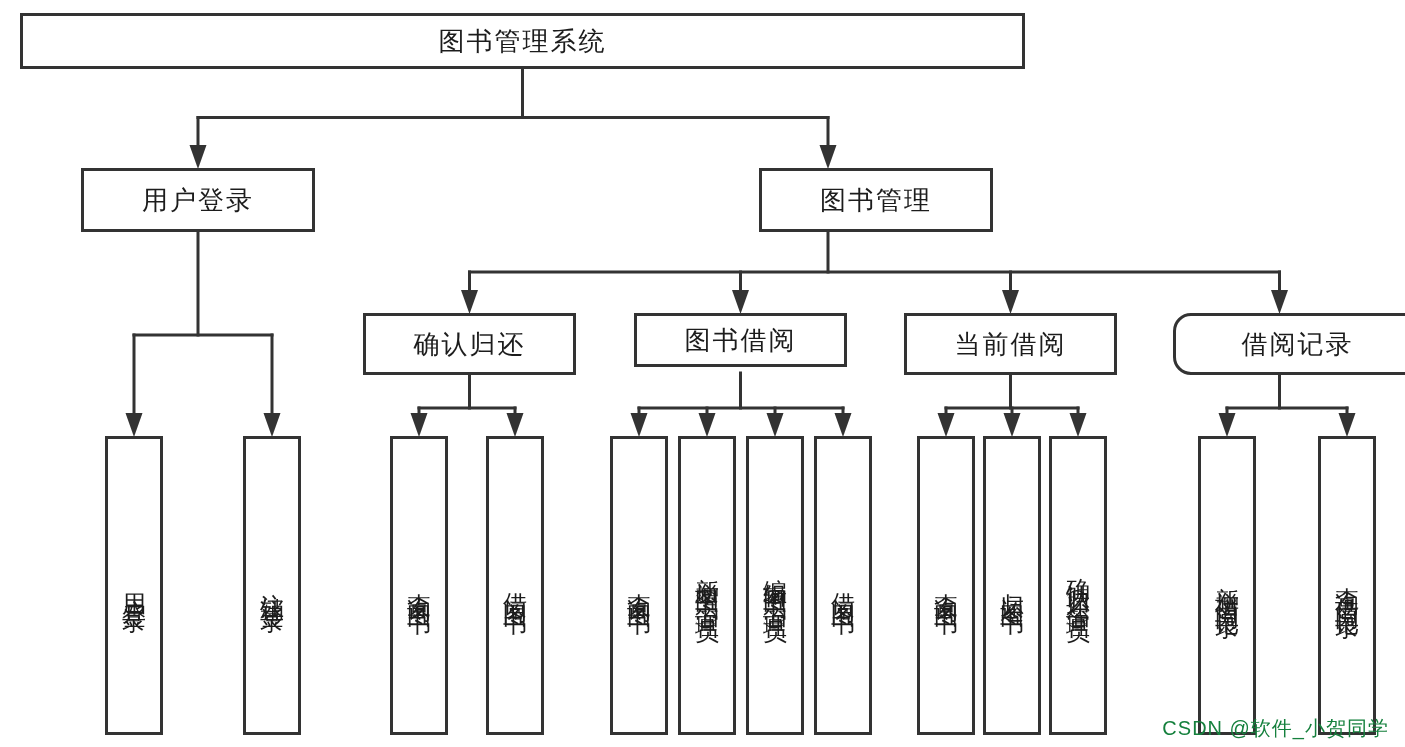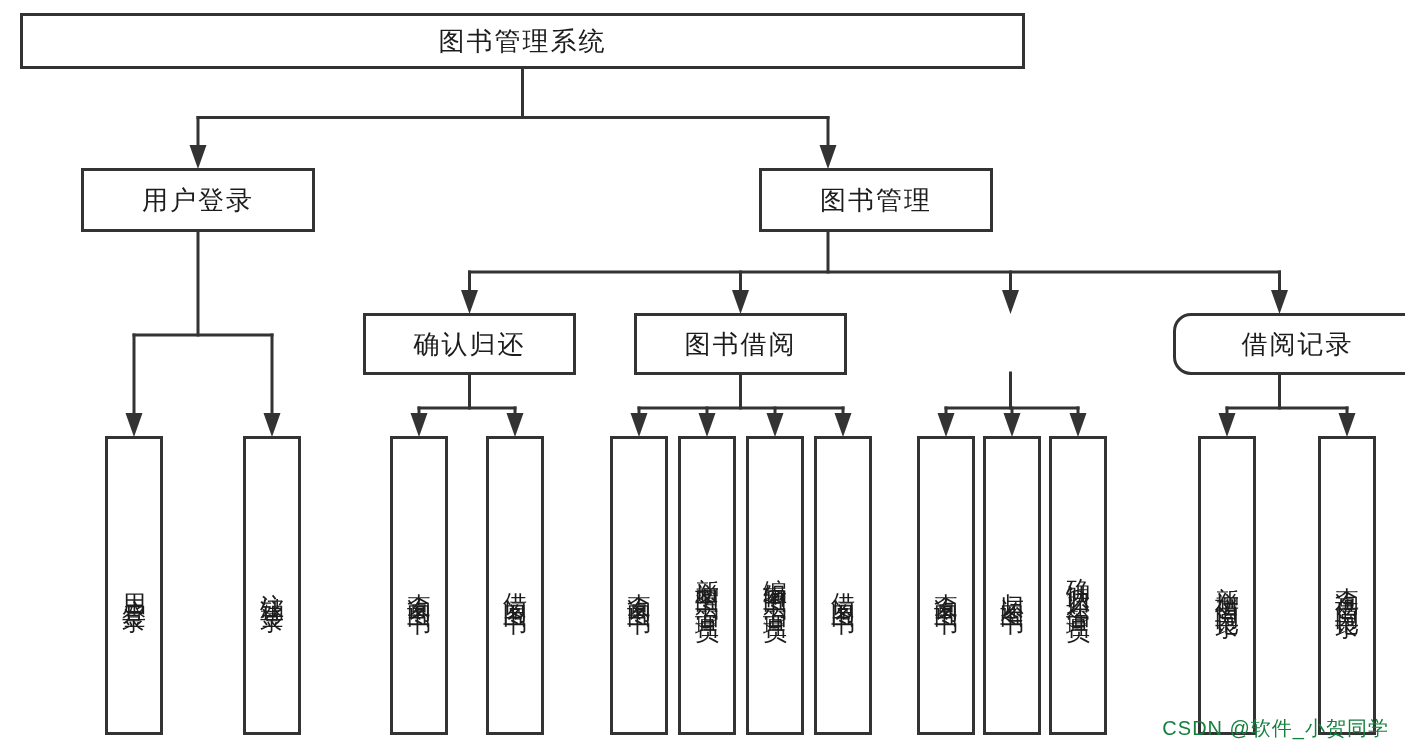--- a/index.html
+++ b/index.html
@@ -148,22 +148,25 @@
   <div class="node" style="left:81px; top:168px; width:234px; height:64px;">
     <span class="hlabel">用户登录</span>
   </div>
   <div class="node" style="left:711px; top:168px; width:234px; height:64px;margin-left:48px;">
     <span class="hlabel">图书管理</span>
   </div>
 
   <div class="node" style="left:363px; top:313px; width:213px; height:62px;">
     <span class="hlabel">确认归还</span>
   </div>
-  <div class="node" style="left:634px; top:313px; width:213px; height:62px;">
+  <div class="node" style="left:634px; top:313px; width:213px; height:54px;">
     <span class="hlabel">图书借阅</span>
+  </div>
+  <div class="node" style="left:904px; top:313px; width:213px; height:62px;">
+    <span class="hlabel">当前借阅</span>
   </div>
   <div class="node" style="left:1173px; top:313px; width:249px; height:62px;border-radius:18px;">
     <span class="hlabel">借阅记录</span>
   </div>
 
   <div class="leaf" style="left:105px;">
     <span class="vlabel">用户登录</span>
   </div>
   <div class="leaf" style="left:243px;">
     <span class="vlabel">注销登录</span>

